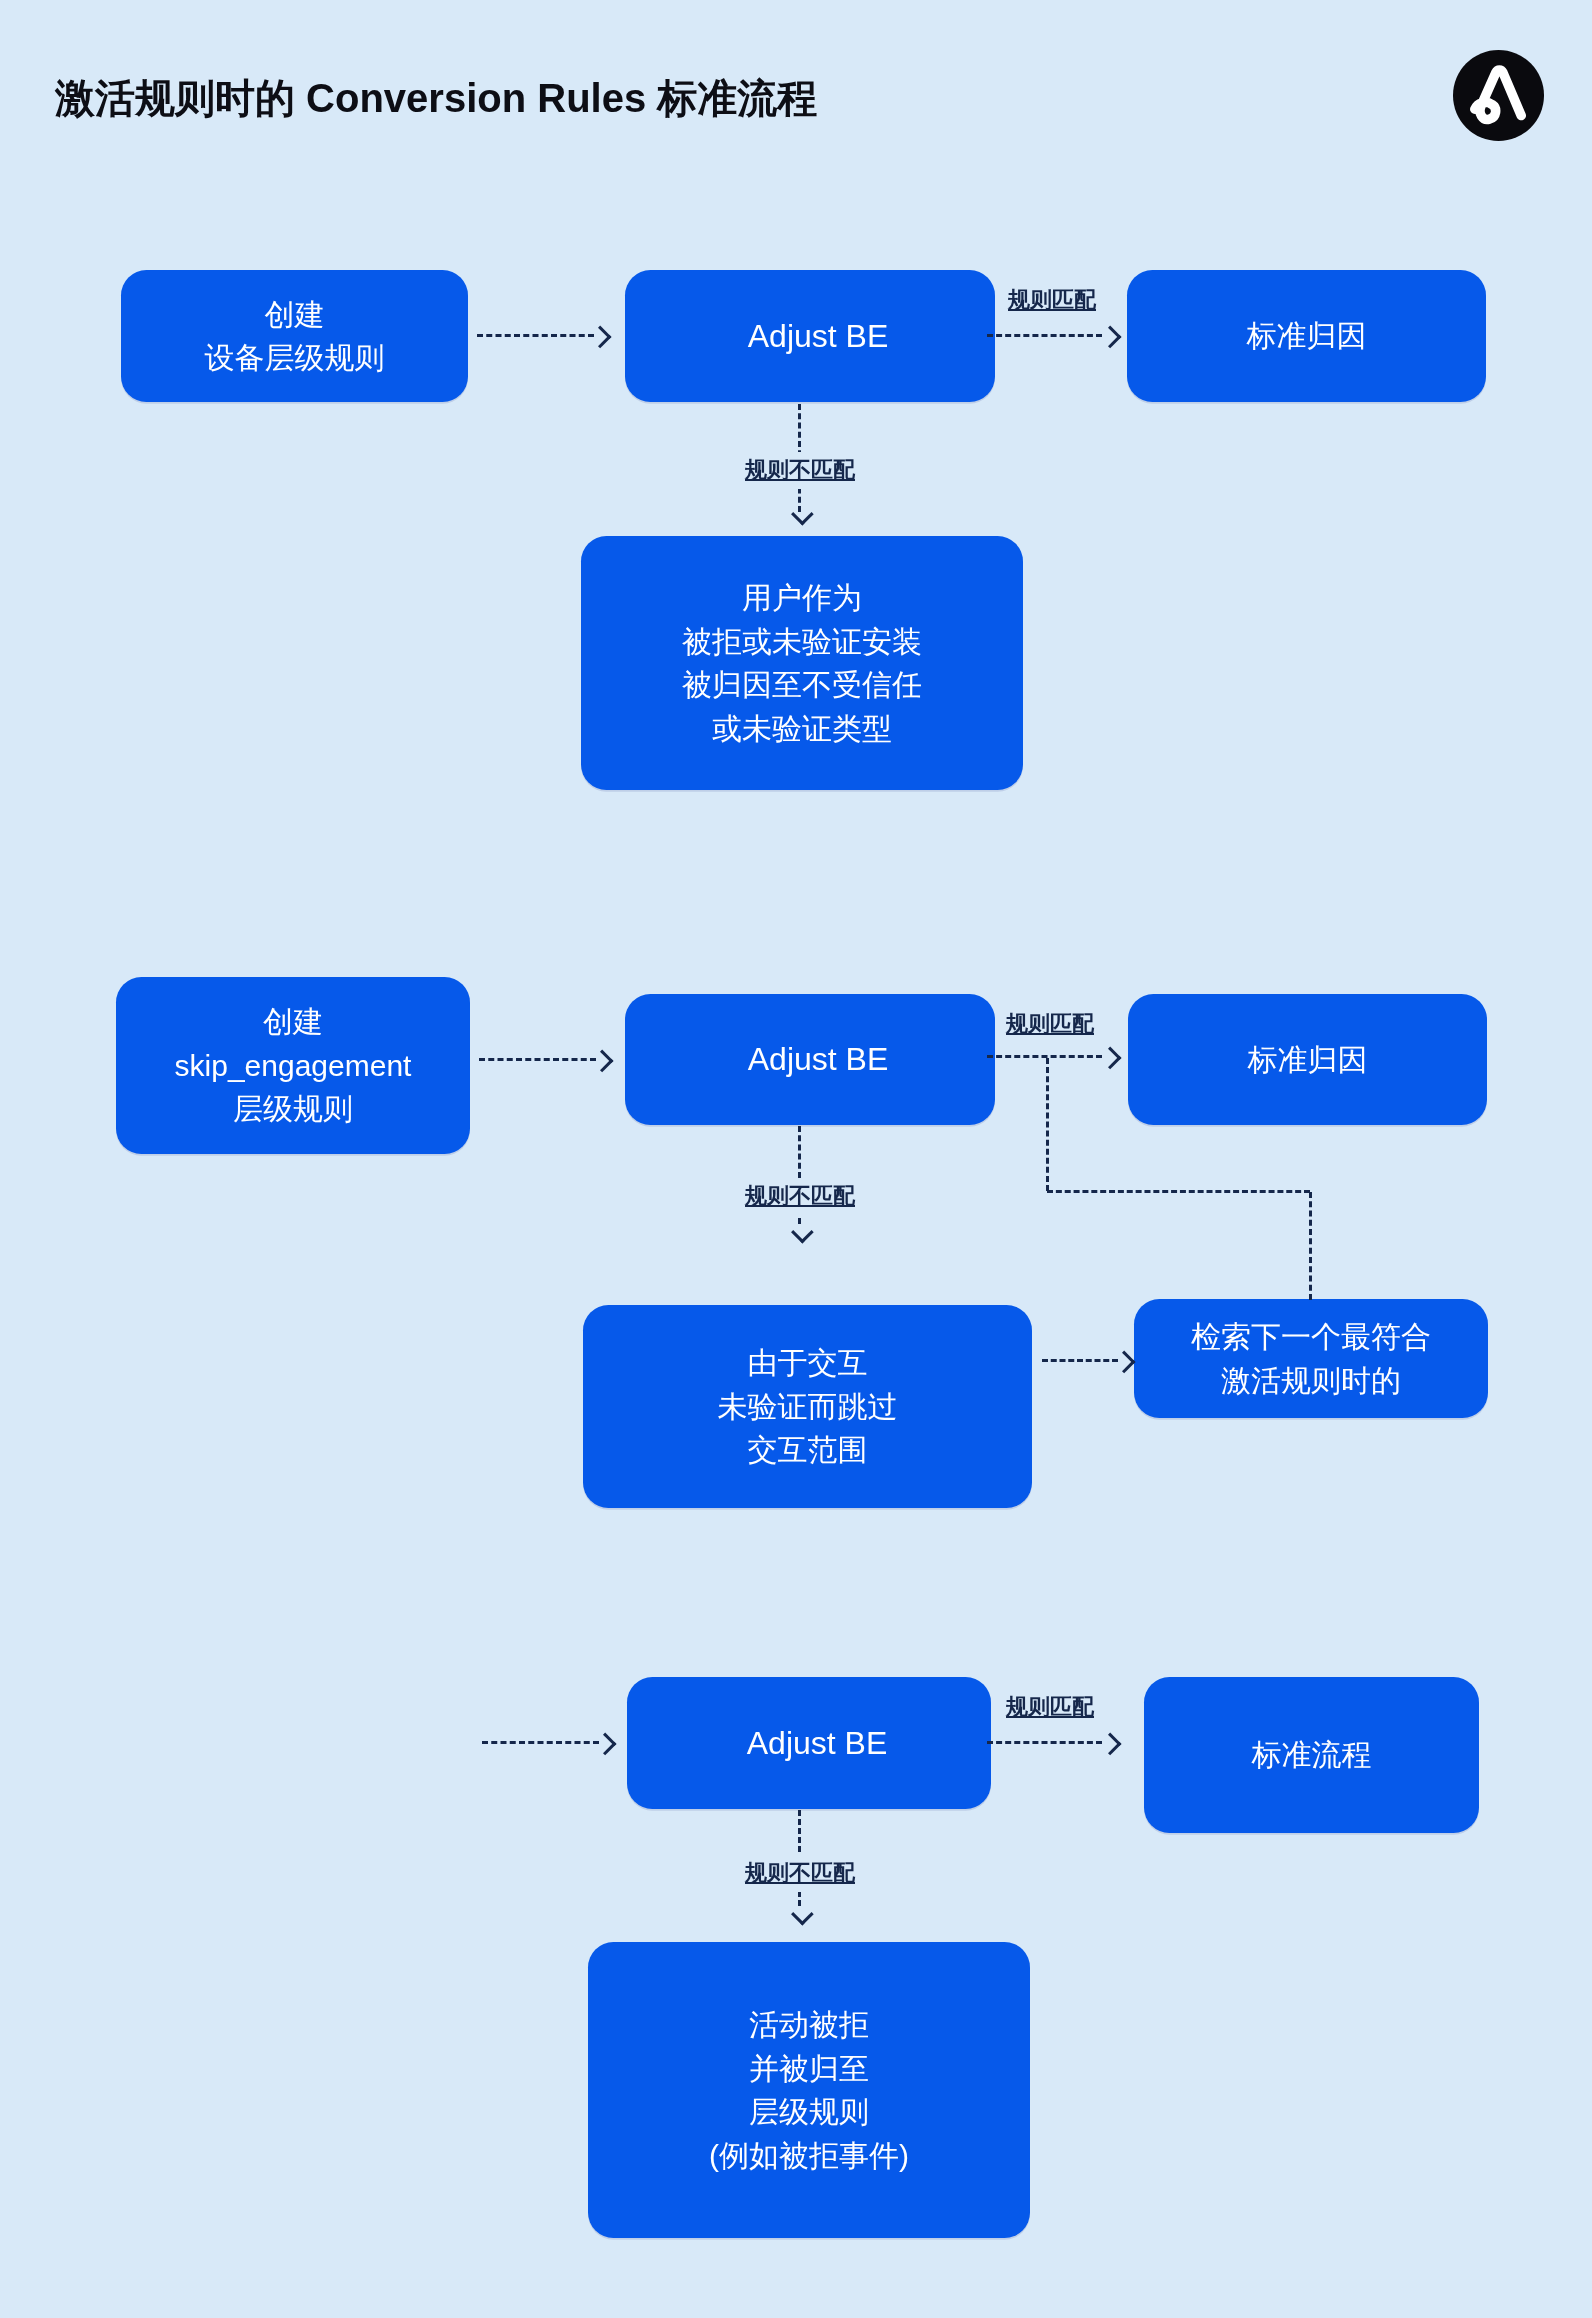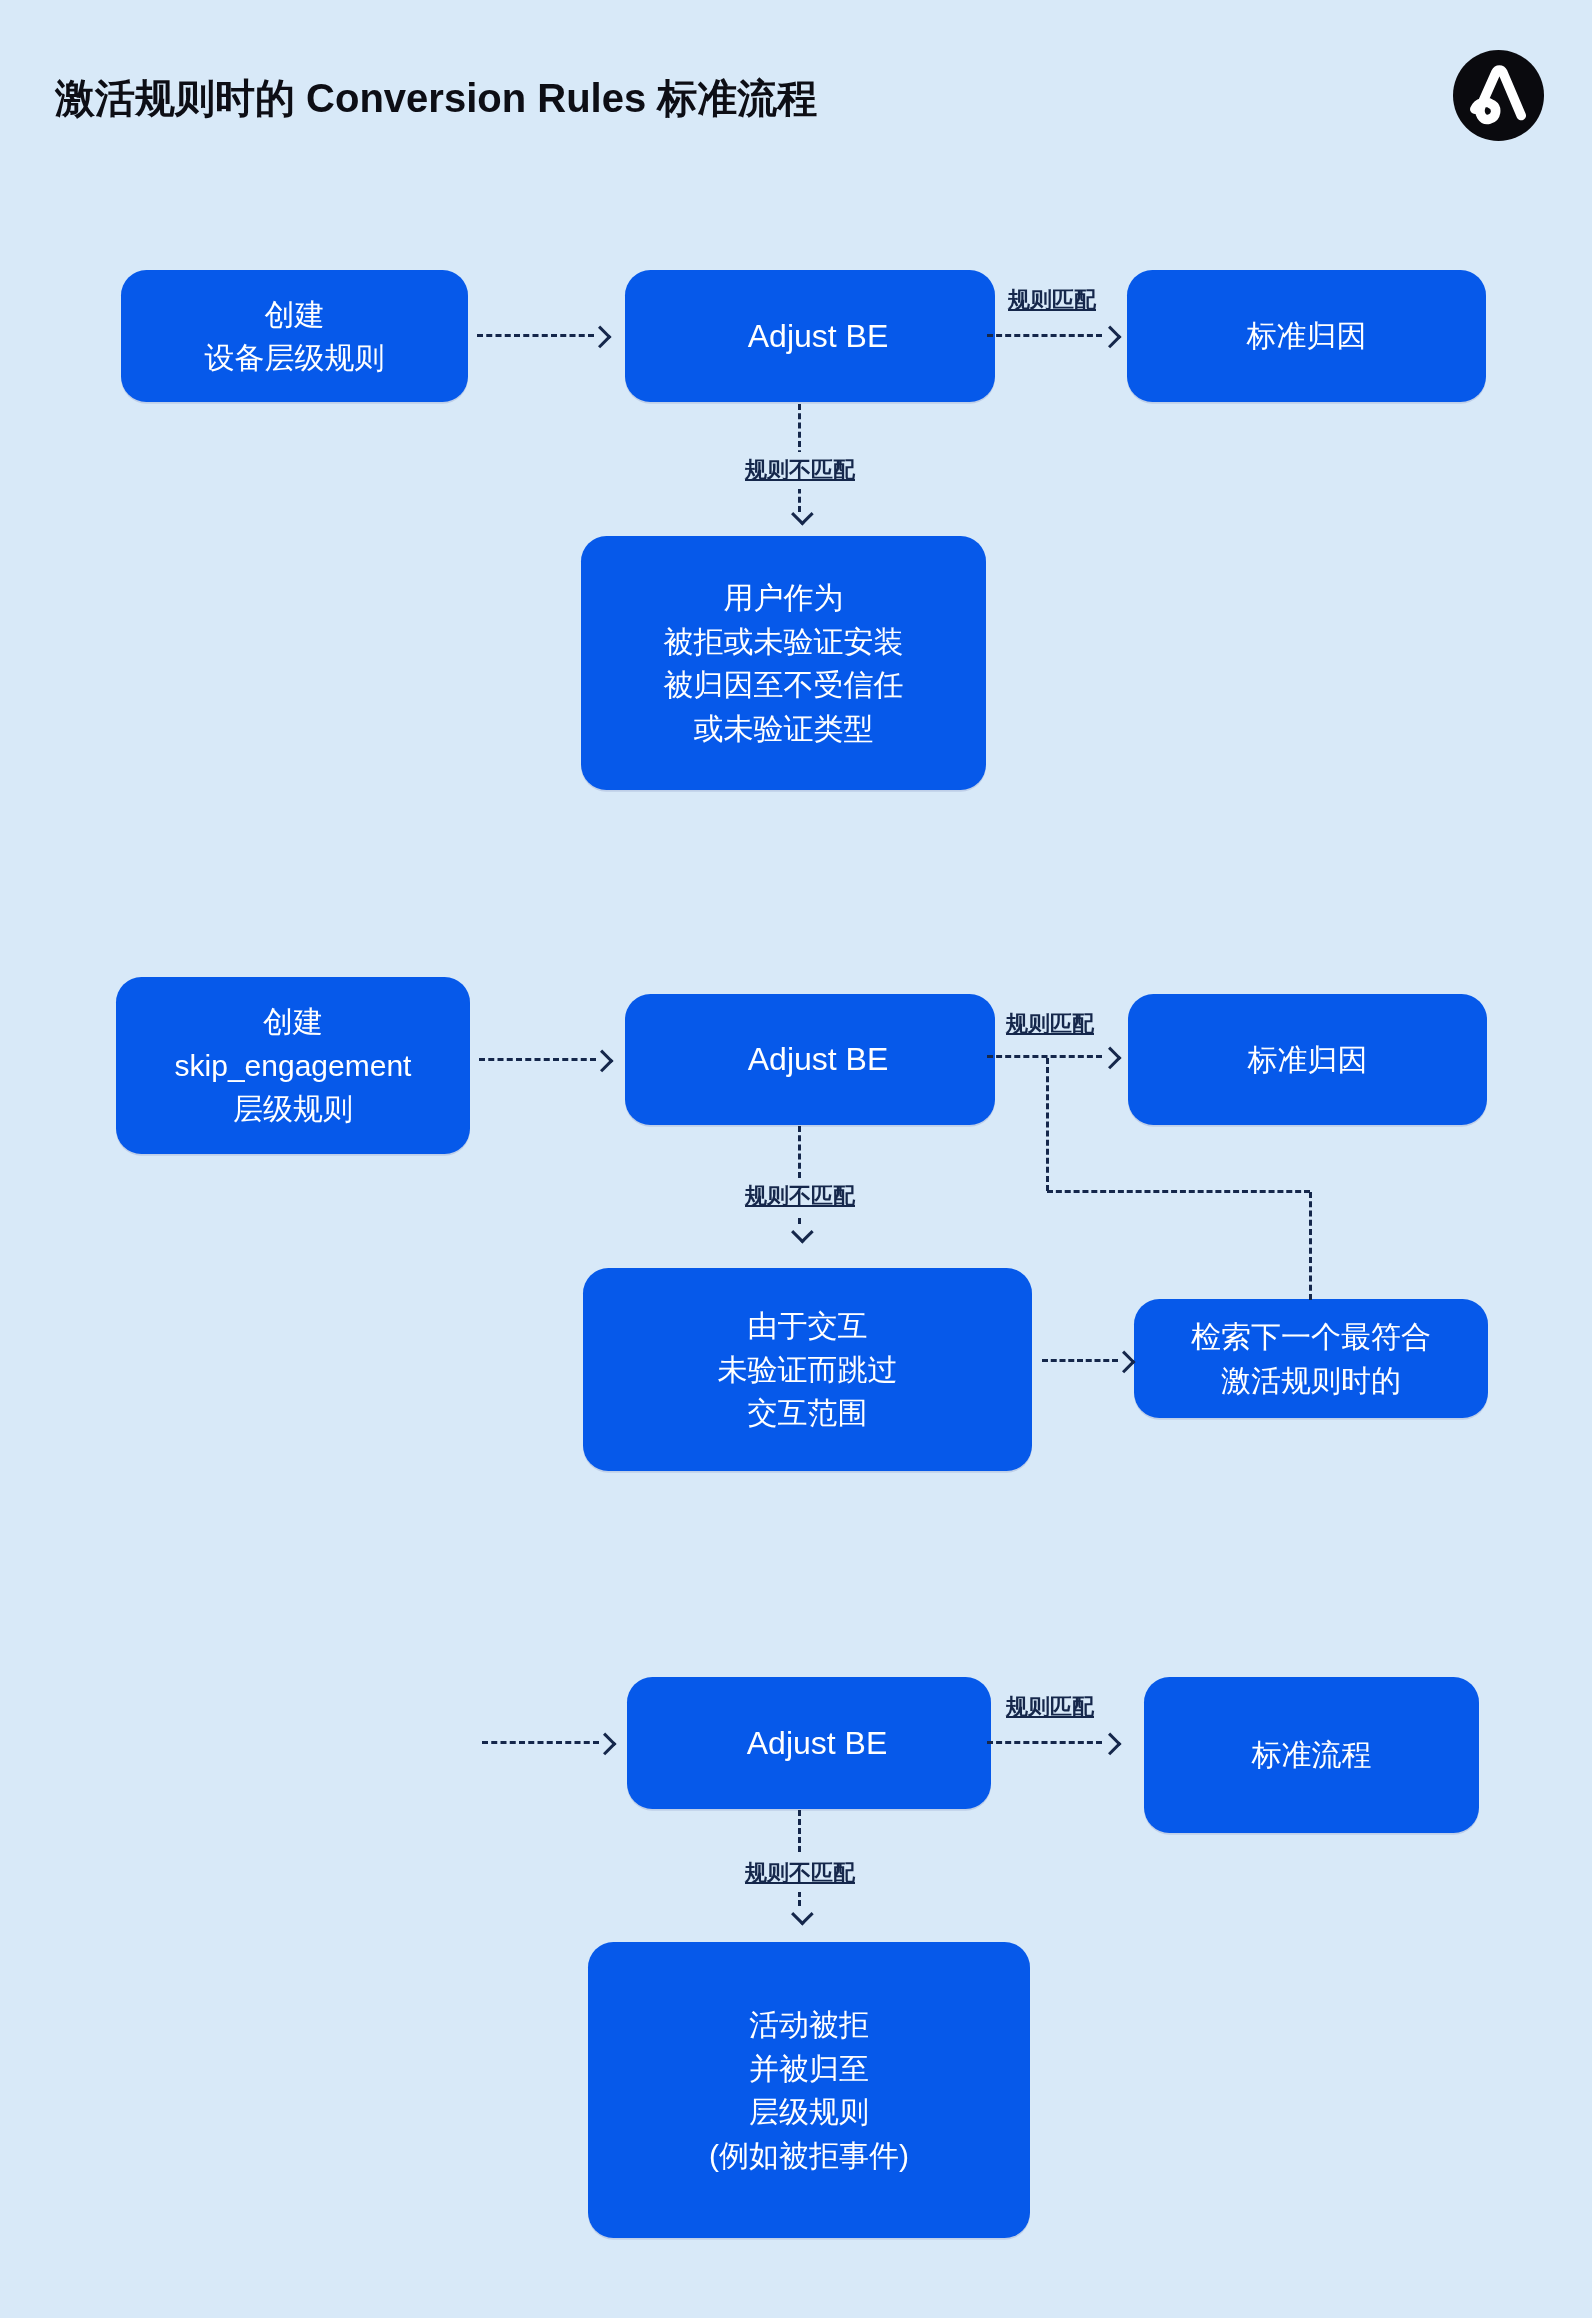--- a/index.html
+++ b/index.html
@@ -111,21 +111,21 @@
   <div class="lbl" style="left:1052px;top:285px">规则匹配</div>
   <div class="hline" style="left:987px;top:334px;width:115px"></div>
   <div class="chev r" style="left:1102px;top:329px"></div>
 
   <div class="node" style="left:1127px;top:270px;width:359px;height:132px">标准归因</div>
 
   <div class="vline" style="left:798px;top:404px;height:108px"></div>
   <div class="chev d" style="left:794px;top:506px"></div>
   <div class="lbl mask" style="left:800px;top:452px">规则不匹配</div>
 
-  <div class="node" style="left:581px;top:536px;width:405px;height:254px">用户作为
+  <div class="node" style="left:581px;top:536px;width:442px;height:254px">用户作为
 被拒或未验证安装
 被归因至不受信任
 或未验证类型</div>
 
   <div class="node" style="left:116px;top:977px;width:354px;height:177px">创建
 skip_engagement
 层级规则</div>
 
   <div class="hline" style="left:479px;top:1058px;width:117px"></div>
   <div class="chev r" style="left:594px;top:1053px"></div>
@@ -139,21 +139,21 @@
   <div class="node" style="left:1128px;top:994px;width:359px;height:131px">标准归因</div>
 
   <div class="vline" style="left:1046px;top:1058px;height:133px"></div>
   <div class="hline" style="left:1047px;top:1190px;width:263px"></div>
   <div class="vline" style="left:1309px;top:1192px;height:108px"></div>
 
   <div class="vline" style="left:798px;top:1126px;height:98px"></div>
   <div class="chev d" style="left:794px;top:1224px"></div>
   <div class="lbl mask" style="left:800px;top:1178px">规则不匹配</div>
 
-  <div class="node" style="left:583px;top:1268px;width:449px;height:203px">由于交互
+  <div class="node" style="left:583px;top:1305px;width:449px;height:203px">由于交互
 未验证而跳过
 交互范围</div>
 
   <div class="hline" style="left:1042px;top:1359px;width:76px"></div>
   <div class="chev r" style="left:1116px;top:1354px"></div>
 
   <div class="node" style="left:1134px;top:1299px;width:354px;height:119px">检索下一个最符合
 激活规则时的</div>
 
 

